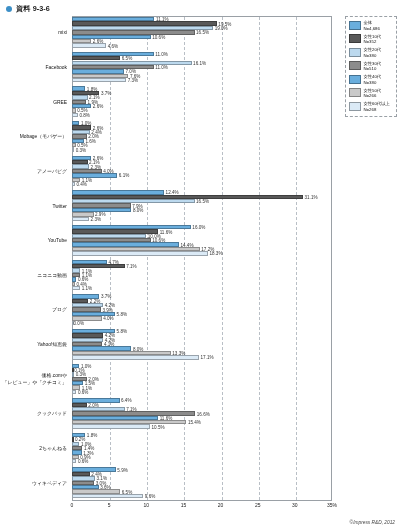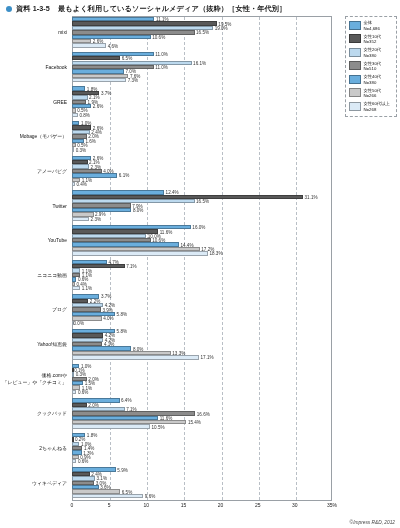--- a/index.html
+++ b/index.html
@@ -102,22 +102,21 @@
     font-style:italic;
   }
 </style>
 </head>
 <body>
 
 <div id="root">
 
   <div class="hdr">
     <span class="dot"></span>
-    <span class="num">資料 1-3-5</span>
-    <span>最もよく利用しているソーシャルメディア（抜粋）［女性・年代別］</span>
+    <span class="num">資料 9-3-6</span>
   </div>
 
   <div class="plot">
     <div class="gridwrap" id="gridwrap">
         <div class="gl" style="left: 37.1429px;"></div>
         <div class="gl" style="left: 74.2857px;"></div>
         <div class="gl" style="left: 111.429px;"></div>
         <div class="gl" style="left: 148.571px;"></div>
         <div class="gl" style="left: 185.714px;"></div>
         <div class="gl" style="left: 222.857px;"></div>

